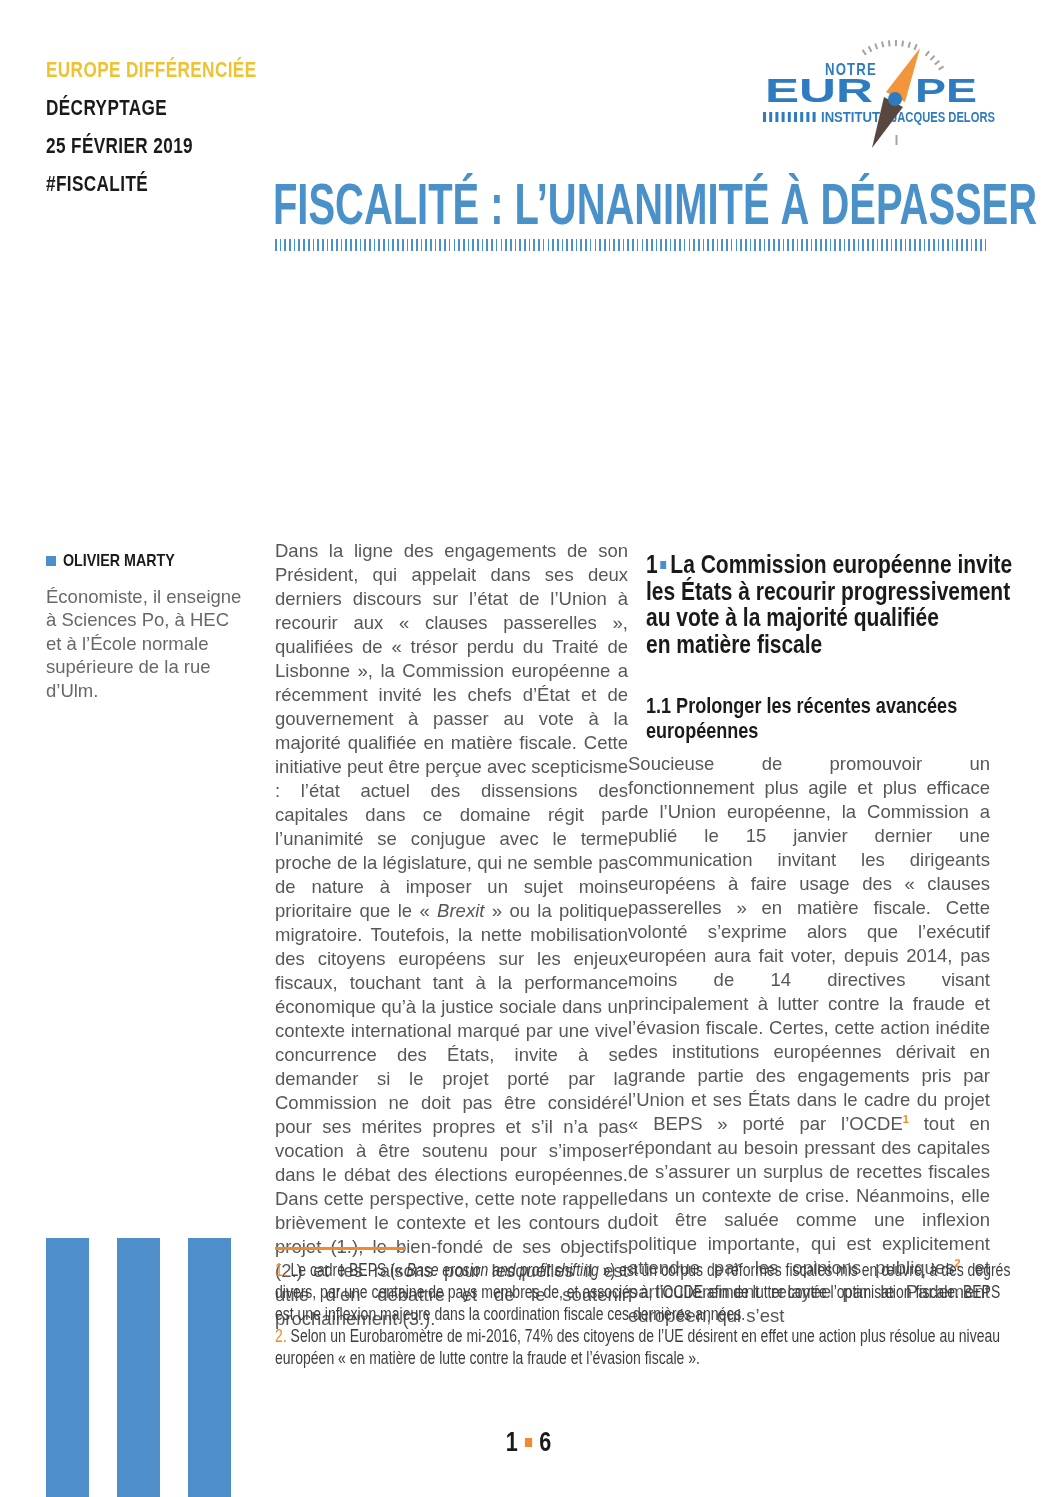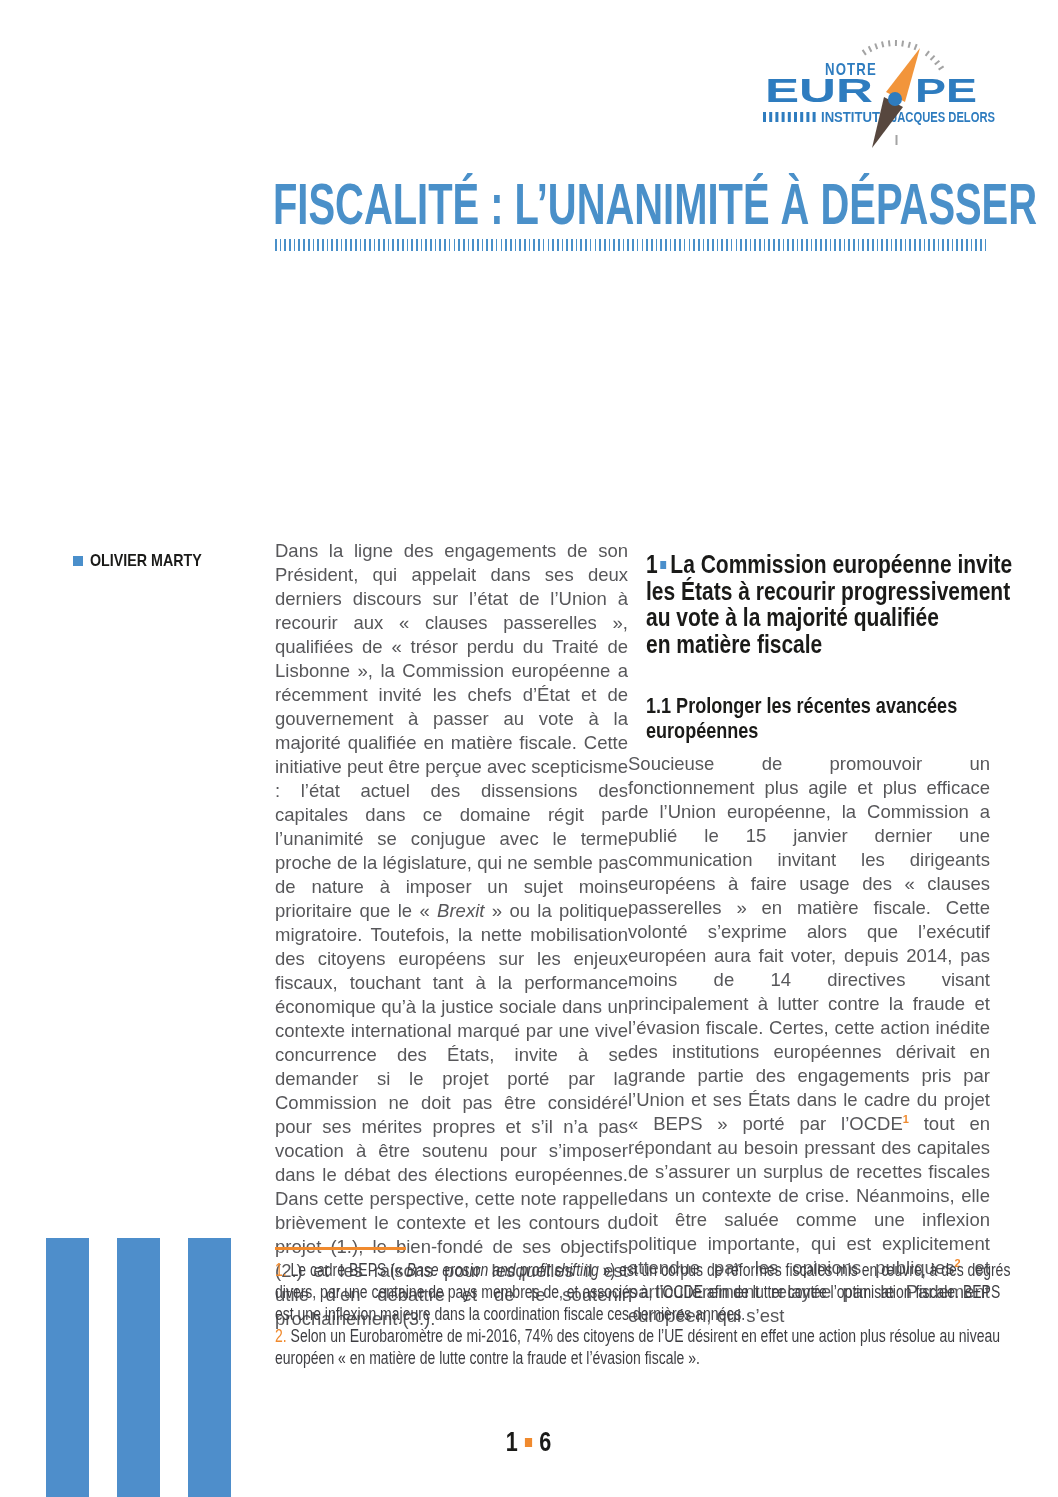--- a/index.html
+++ b/index.html
@@ -42,20 +42,26 @@
   .pageno{display:flex;align-items:center;gap:9px;font-weight:bold;font-size:27px;
           color:#1A1A18;transform:scaleX(0.8);transform-origin:50% 50%;}
   .orange-sq{width:9px;height:9px;background:#F08A2E;}
   .bar{position:absolute;width:43px;background:#4E8ECB;}
 </style>
 </head>
 <body>
 
 <div id="page">
 
+  <div class="abs" style="left:46px;top:51px;">
+    <div class="kicker-line" style="color:#EEC233;height:38px;line-height:38px;">EUROPE DIFFÉRENCIÉE</div>
+    <div class="kicker-line" style="color:#1A1A18;height:38px;line-height:38px;">DÉCRYPTAGE</div>
+    <div class="kicker-line" style="color:#1A1A18;height:38px;line-height:38px;">25 FÉVRIER 2019</div>
+    <div class="kicker-line" style="color:#1A1A18;height:38px;line-height:38px;">#FISCALITÉ</div>
+  </div>
 
   <div class="abs" style="left:758px;top:34px;width:250px;height:120px;">
     <svg width="250" height="120" viewBox="0 0 250 120">
       <g stroke="#A3A3A3" stroke-width="2">
         <line x1="107.9" y1="20.9" x2="104.6" y2="15.9"></line>
         <line x1="113.4" y1="17.7" x2="110.7" y2="12.3"></line>
         <line x1="119.2" y1="15.1" x2="117.2" y2="9.5"></line>
         <line x1="125.3" y1="13.3" x2="124.0" y2="7.5"></line>
         <line x1="131.6" y1="12.3" x2="130.9" y2="6.3"></line>
         <line x1="137.9" y1="12.0" x2="138.0" y2="6.0"></line>
@@ -86,24 +92,25 @@
       <text x="133" y="88" font-family="Liberation Sans, sans-serif" font-weight="bold" font-size="14.5" fill="#2E7CBF" textLength="104" lengthAdjust="spacingAndGlyphs">JACQUES DELORS</text>
       <polygon points="162,14 147,68 128,58" fill="#F2953B"></polygon>
       <polygon points="145,73 126,63 114,114" fill="#57473E"></polygon>
       <circle cx="137" cy="65" r="7" fill="#2E7CBF"></circle>
     </svg>
   </div>
 
   <h1 class="abs doc-title" style="left:273px;top:176px;margin:0;color:#4A90C9;">FISCALITÉ : L’UNANIMITÉ À DÉPASSER</h1>
   <div class="abs hatch" style="left:275px;top:239px;width:713px;"></div>
 
-  <div class="abs author-row" style="left:46px;top:551px;width:210px;margin-left:27px;">
+  <div class="abs author-row" style="left:46px;top:551px;width:210px;">
     <span class="blue-sq"></span>
     <span class="author-name">OLIVIER MARTY</span>
   </div>
+  <p class="abs bio" style="left:46px;top:566px;width:200px;">Économiste, il enseigne à Sciences Po, à HEC et à l’École normale supérieure de la rue d’Ulm.</p>
 
   <p class="abs body-text" style="left:275px;top:539px;width:353px;" lang="fr">
     <span>Dans la ligne des engagements de son Président, qui appelait dans ses deux derniers discours sur l’état de l’Union à recourir aux « clauses passerelles », qualifiées de « trésor perdu du Traité de Lisbonne », la Commission européenne a récemment invité les chefs d’État et de gouvernement à passer au vote à la majorité qualifiée en matière fiscale. Cette initiative peut être perçue avec scepticisme : l’état actuel des dissensions des capitales dans ce domaine régit par l’unanimité se conjugue avec le terme proche de la législature, qui ne semble pas de nature à imposer un sujet moins prioritaire que le « </span><i>Brexit</i><span> » ou la politique migratoire. Toutefois, la nette mobilisation des citoyens européens sur les enjeux fiscaux, touchant tant à la performance économique qu’à la justice sociale dans un contexte international marqué par une vive concurrence des États, invite à se demander si le projet porté par la Commission ne doit pas être considéré pour ses mérites propres et s’il n’a pas vocation à être soutenu pour s’imposer dans le débat des élections européennes. Dans cette perspective, cette note rappelle brièvement le contexte et les contours du projet (1.), le bien-fondé de ses objectifs (2.) et les raisons pour lesquelles il est utile d’en débattre et de le soutenir prochainement (3.).</span>
   </p>
 
   <div class="abs h-block" style="left:646px;top:551px;">
     <div class="h1-line h1-first">
       <span class="h1-num">1</span>
       <span class="h1-sq"></span>
       <span>La Commission européenne invite</span>

